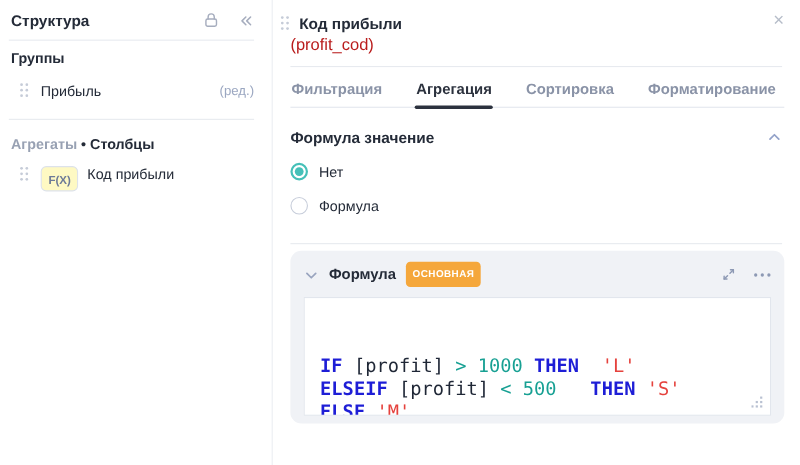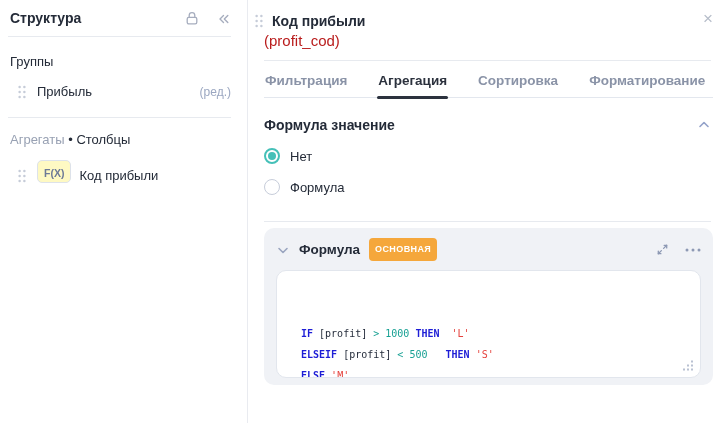--- a/index.html
+++ b/index.html
@@ -10,28 +10,28 @@
     --tok-str:#e5423d;
     --tok-fld:#1f2736;
   }
   *{box-sizing:border-box}
   html,body{width:727px;height:423px;margin:0;overflow:hidden}
   body{font-family:"Liberation Sans",sans-serif;color:#242b38;background:#fff;font-size:13px}
   .app{display:flex;width:727px;height:423px}
 
   
   .sidebar{width:248px;min-width:248px;border-right:1px solid #e9ebf0;background:#fff}
-  .sb-header{display:flex;align-items:flex-start;justify-content:space-between;padding:10px 16px 9px 10px}
+  .sb-header{display:flex;align-items:center;justify-content:space-between;padding:10px 16px 9px 10px}
   .sb-title{font-size:14px;font-weight:700}
   .sb-icons{display:flex;align-items:center;gap:15px;color:#a6adbe}
   .sb-icons span{display:inline-flex;cursor:pointer}
   .hdiv{border:none;border-top:1px solid #e7eaef;margin:0 16px 0 8px;height:0}
-  .sb-sec{font-size:13px;font-weight:400;margin:17px 16px 0 10px}
+  .sb-sec{font-size:13px;font-weight:700;margin:8px 16px 0 10px}
   .muted{color:#98a1b3}
-  .sb-item{display:flex;align-items:flex-end;margin:15px 16px 0 18px;font-size:13px;cursor:pointer}
+  .sb-item{display:flex;align-items:flex-start;margin:15px 16px 0 18px;font-size:13px;cursor:pointer}
   .drag{color:#c6ccd8;display:inline-flex;flex:none}
   .sb-item .lbl{margin-left:11px}
   .fx-badge{margin-left:11px;border:1px solid #dde2ea;border-radius:5px;padding:6px 6px 3px;font-size:10.5px;color:#6d7a97;font-weight:600;background:#fef9c3}
   .fx-badge + .lbl{margin-left:8px}
   .edit-link{margin-left:auto;color:#9ba7c1;font-size:12px;cursor:pointer}
 
   
   .panel{flex:1;position:relative;background:#fff}
   .p-header{display:flex;align-items:center;padding:13px 16px 0 7px}
   .p-title{font-size:14px;font-weight:700;margin-left:9px}
@@ -57,21 +57,21 @@
   .radio-row .lbl{margin-left:10px}
 
   .card{margin:6px 14px 0 16px;background:#f0f2f6;border-radius:10px;padding:10px 12px 12px;height:157px}
   .card-head{display:flex;align-items:center}
   .card-chev{color:#9aa5bf;display:inline-flex;cursor:pointer}
   .card-title{font-size:13.5px;font-weight:700;margin-left:9px}
   .badge{margin-left:9px;background:var(--badge);color:#fff;font-size:9px;font-weight:700;letter-spacing:.4px;padding:7px 6px;border-radius:4px;line-height:1}
   .card-actions{margin-left:auto;display:flex;align-items:center;gap:15px;color:#8d99b4}
   .card-actions span{display:inline-flex;cursor:pointer}
 
-  .code-box{position:relative;margin-top:9px;background:#fff;border:1px solid #e2e6ed;border-radius:10px;padding:10px 24px;height:108px;font-family:"DejaVu Sans Mono",monospace;font-size:10px;line-height:21px;white-space:pre;overflow:hidden;cursor:text}
+  .code-box{position:relative;margin-top:9px;background:#fff;border:1px solid #e2e6ed;border-radius:0;padding:10px 14px;height:108px;font-family:"DejaVu Sans Mono",monospace;font-size:17px;line-height:21px;white-space:pre;overflow:hidden;cursor:text}
   .tok-kw{color:var(--tok-kw);font-weight:700}
   .tok-num{color:var(--tok-num)}
   .tok-str{color:var(--tok-str)}
   .tok-fld{color:var(--tok-fld)}
   .grip{position:absolute;right:6px;bottom:6px;color:#b9c1d2;cursor:nwse-resize;display:inline-flex}
 </style>
 </head>
 <body>
 
 <div class="app">

